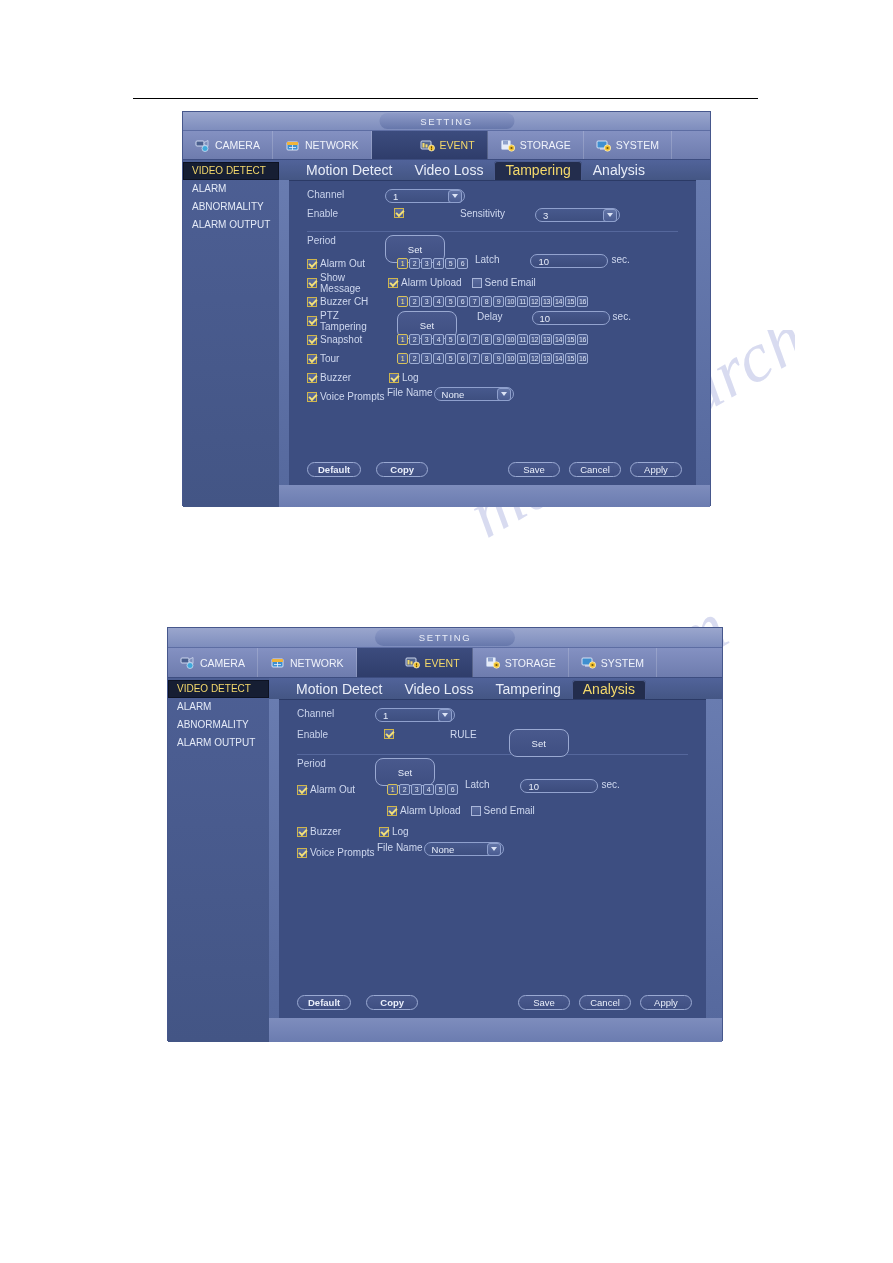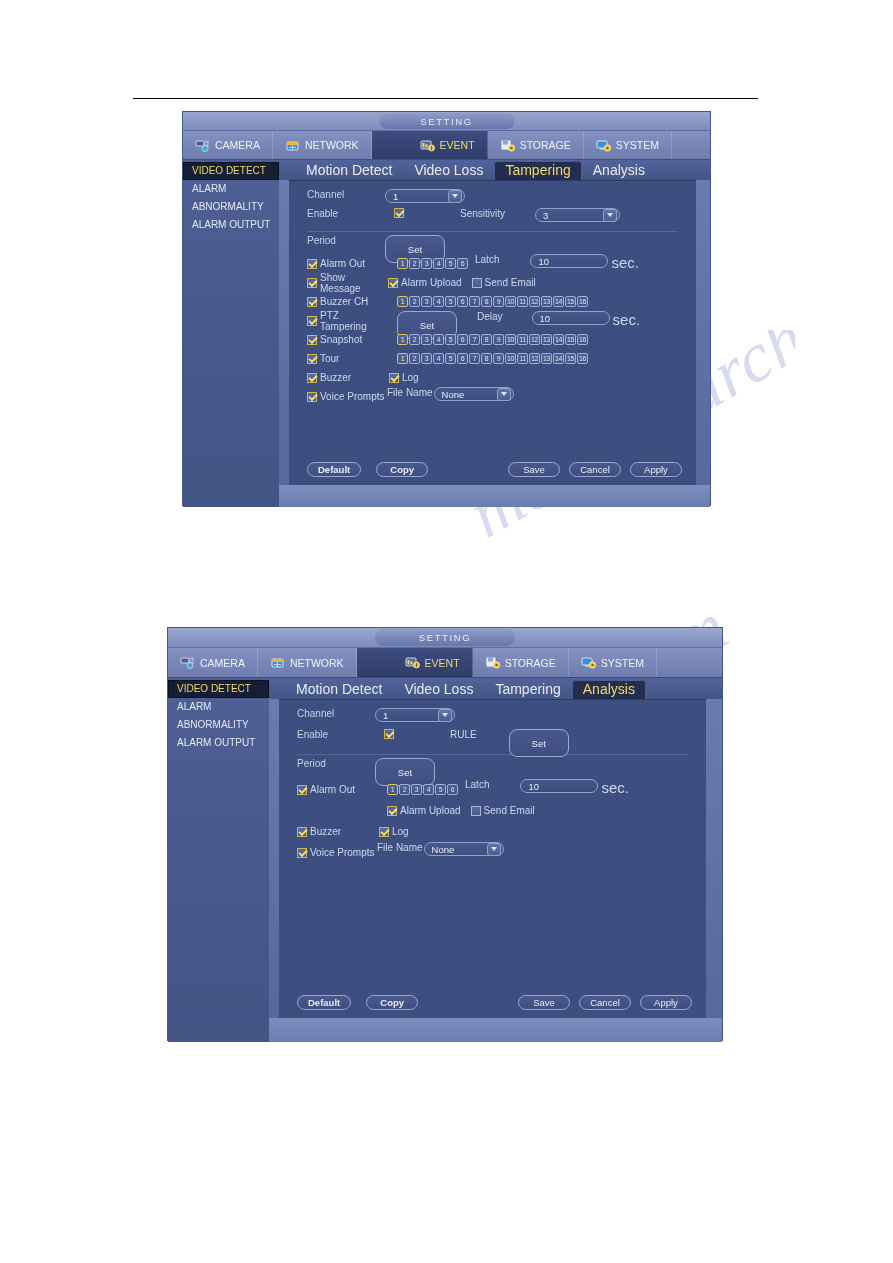--- a/index.html
+++ b/index.html
@@ -115,21 +115,21 @@
     display:flex;align-items:center;justify-content:center;box-sizing:border-box;
     letter-spacing:-.5px;}
   .chip.sel-chip{border-color:#d8c25a;color:#f6e583;
     background:linear-gradient(#55669b,#45568a);}
 
   .btnbar{position:absolute;left:0;right:0;bottom:8px;display:flex;
     align-items:center;padding:0 14px 0 18px;}
   .btnbar .left{display:flex;gap:15px;font-weight:bold;}
   .btnbar .right{display:flex;gap:9px;margin-left:auto;}
   .btn.wide{min-width:52px;height:15px;}
-  .sec{font-size:15px;color:#cfd8ef;margin-left:3px;}
+  .sec{font-size:10px;color:#cfd8ef;margin-left:3px;}
 </style>
 </head>
 <body>
 
 <div class="page-rule"></div>
 
 <div class="watermark">
   <div class="wm-text wm1">manualsarchive.com</div>
   <div class="wm-text wm2">manualsarchive.com</div>
 </div>

